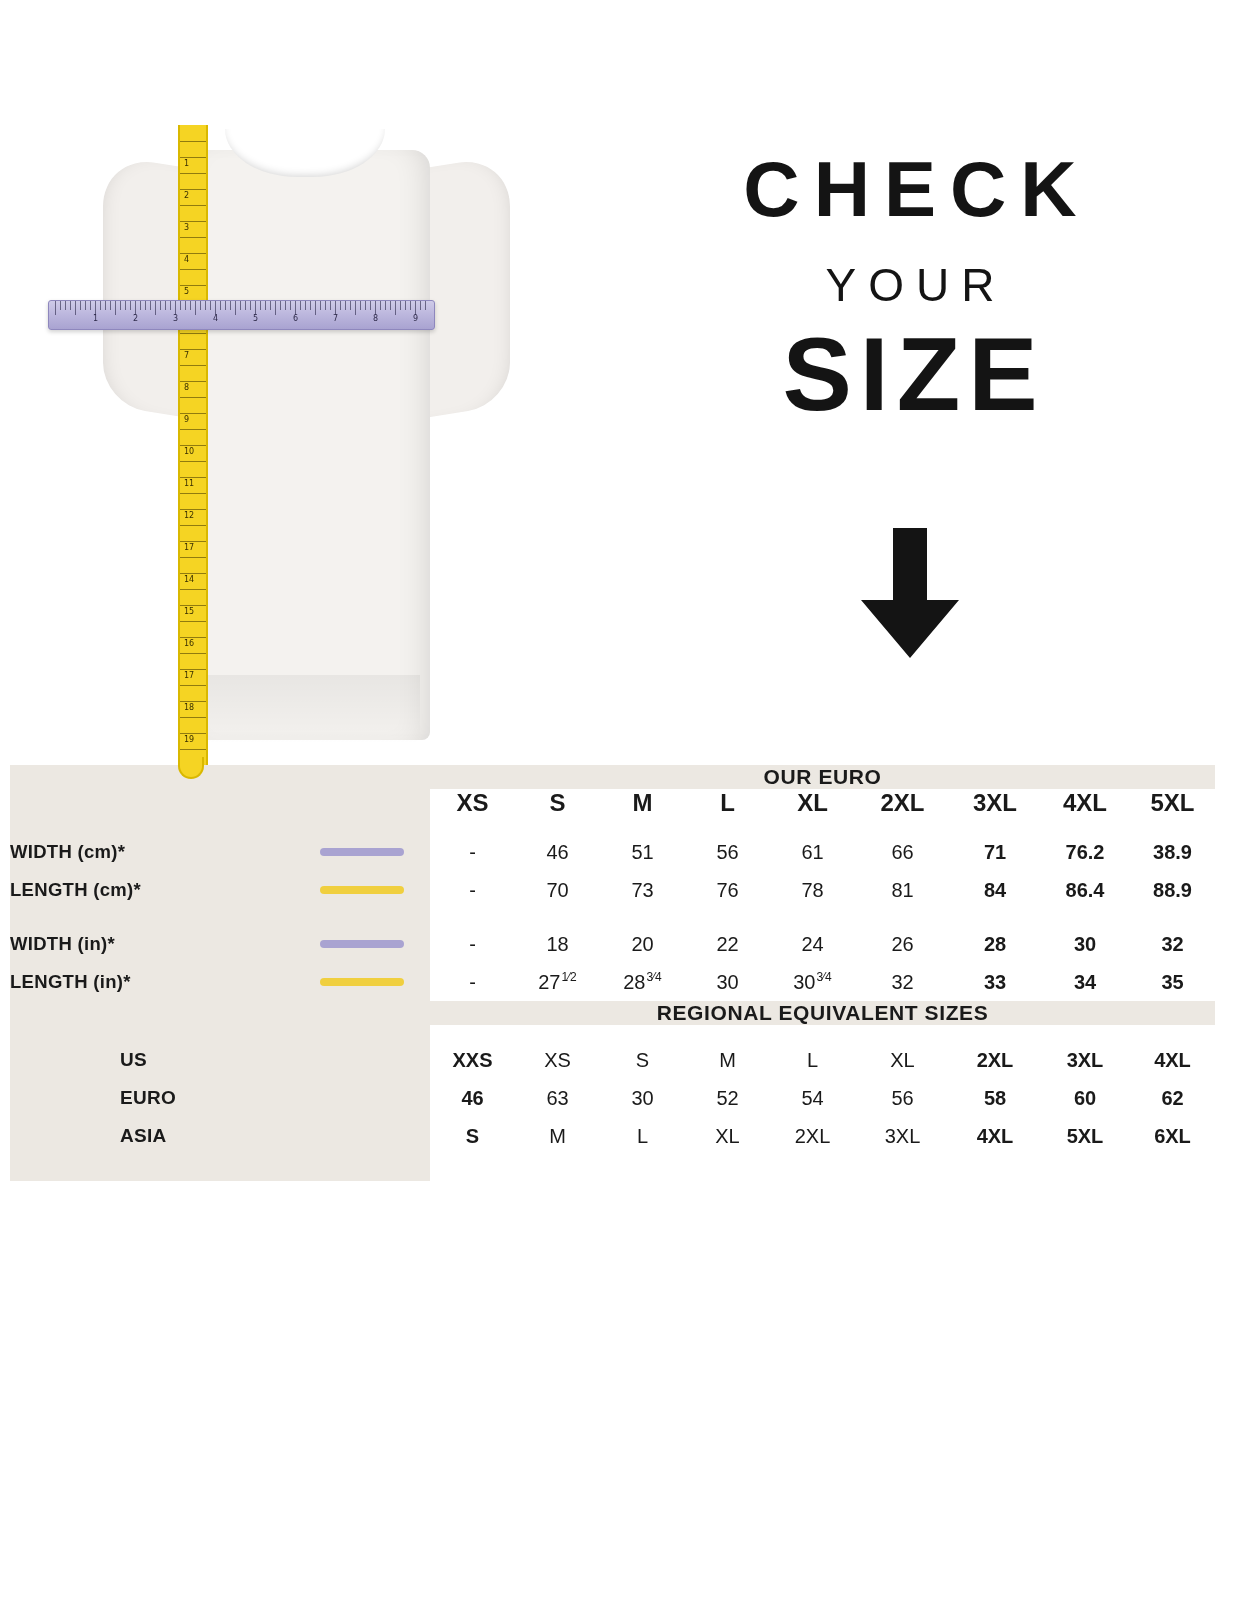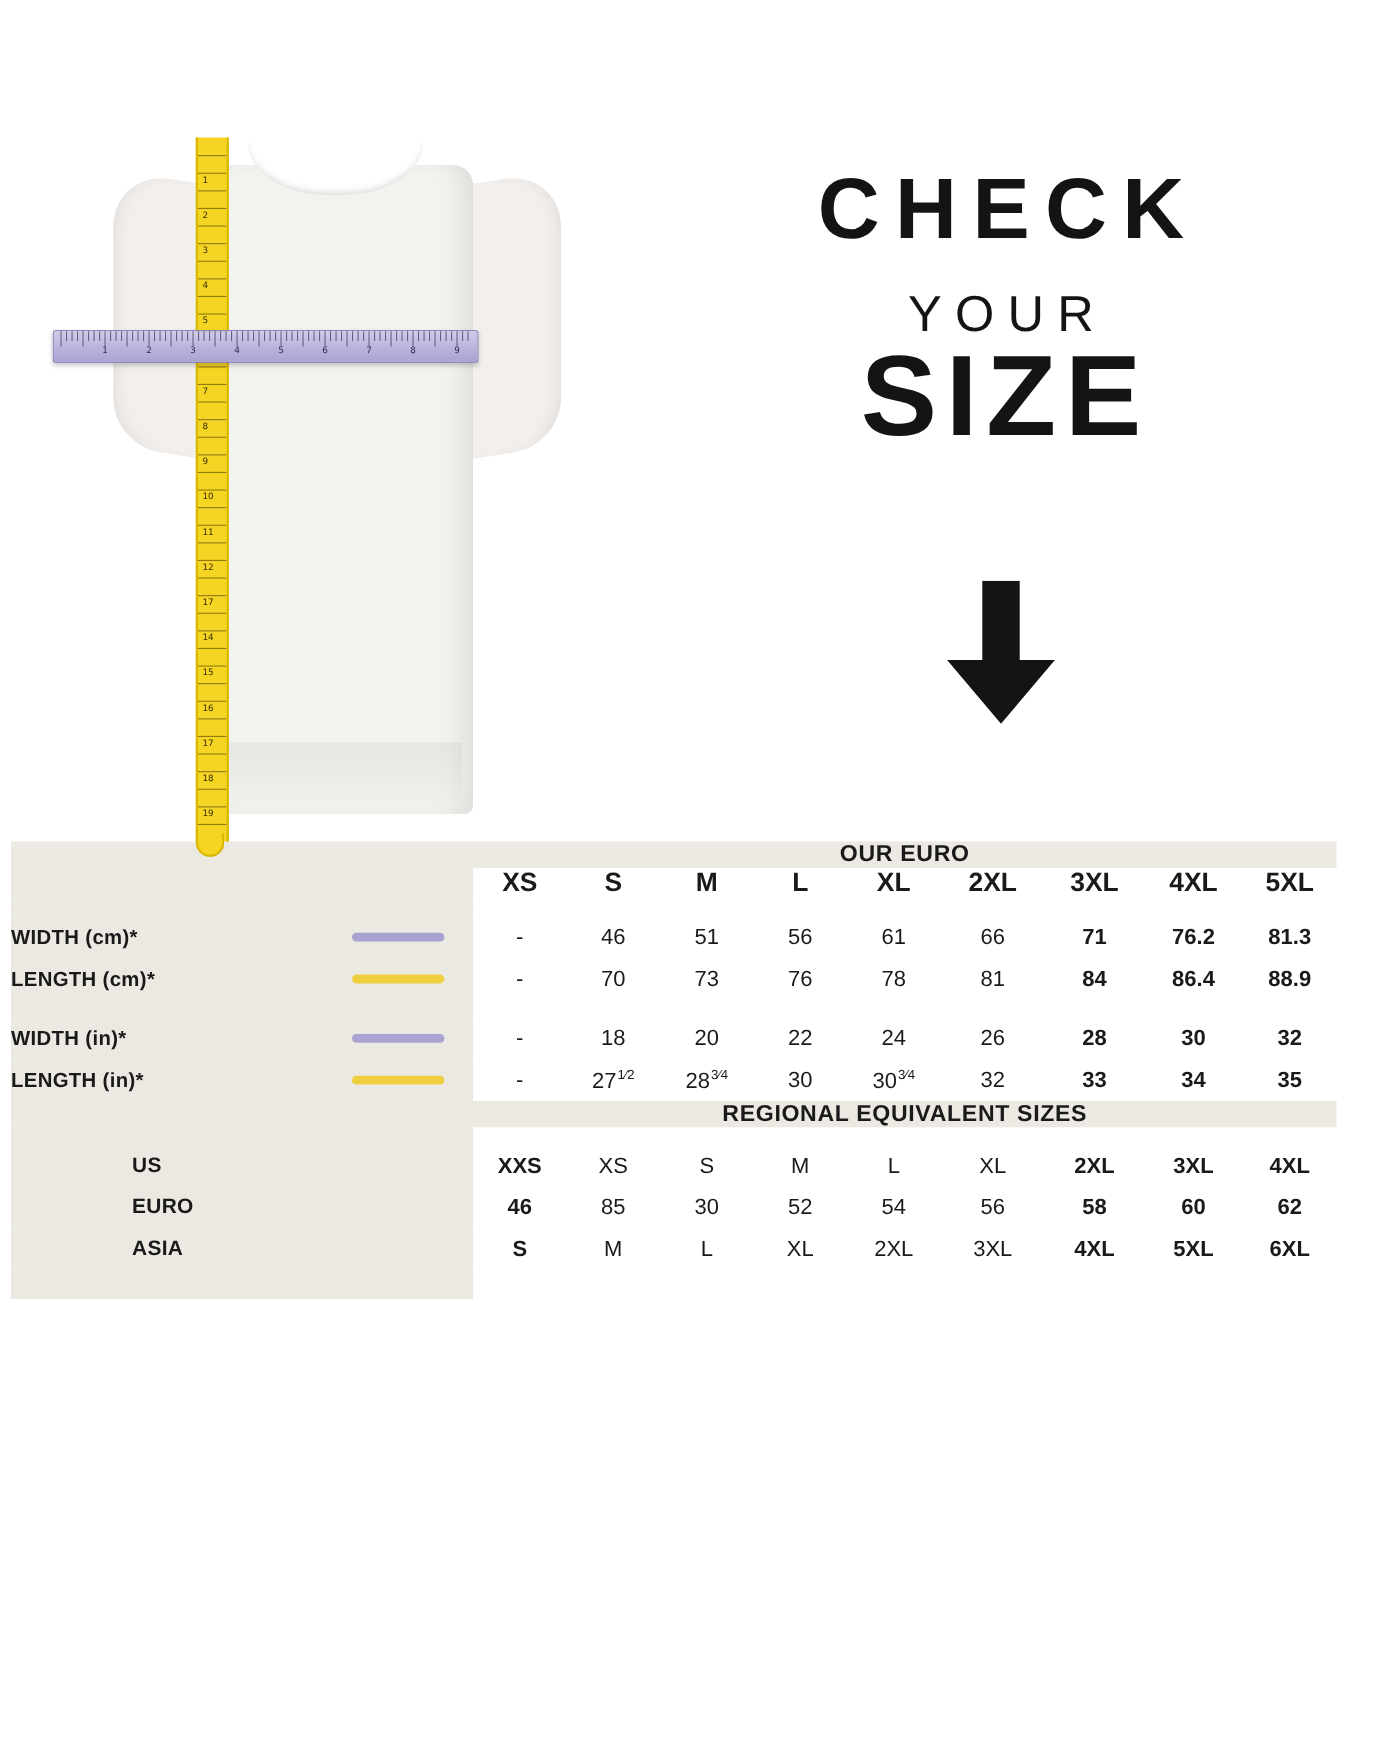--- a/index.html
+++ b/index.html
@@ -194,20 +194,21 @@
     line-height: 1;
     margin-top: 34px;
     color: #141414;
     text-indent: 12px;
   }
   .h-size {
     font-size: 104px;
     font-weight: bold;
     letter-spacing: 8px;
     line-height: 1;
+    margin-top: 14px;
     color: #141414;
     text-indent: 8px;
   }
   .arrow-wrap {
     position: absolute;
     left: 620px;
     top: 528px;
     width: 580px;
     display: flex;
     justify-content: center;
@@ -525,21 +526,21 @@
             <div class="swatch" style="background: rgb(169, 163, 209);"></div>
           </td>
           <td class="data-cell">-</td>
           <td class="data-cell">46</td>
           <td class="data-cell">51</td>
           <td class="data-cell">56</td>
           <td class="data-cell">61</td>
           <td class="data-cell">66</td>
           <td class="data-cell bold">71</td>
           <td class="data-cell bold">76.2</td>
-          <td class="data-cell bold">81.3</td>
+          <td class="data-cell bold">38.9</td>
         </tr>
         <tr class="row-h">
           <td class="label-cell">LENGTH (cm)*</td>
           <td class="swatch-cell">
             <div class="swatch" style="background: rgb(240, 207, 63);"></div>
           </td>
           <td class="data-cell">-</td>
           <td class="data-cell">70</td>
           <td class="data-cell">73</td>
           <td class="data-cell">76</td>
@@ -626,21 +627,21 @@
           <td class="data-cell">L</td>
           <td class="data-cell">XL</td>
           <td class="data-cell bold">2XL</td>
           <td class="data-cell bold">3XL</td>
           <td class="data-cell bold">4XL</td>
         </tr>
         <tr class="row-h">
           <td class="label-cell plain">EURO</td>
           <td class="swatch-cell"></td>
           <td class="data-cell bold">46</td>
-          <td class="data-cell">85</td>
+          <td class="data-cell">63</td>
           <td class="data-cell">30</td>
           <td class="data-cell">52</td>
           <td class="data-cell">54</td>
           <td class="data-cell">56</td>
           <td class="data-cell bold">58</td>
           <td class="data-cell bold">60</td>
           <td class="data-cell bold">62</td>
         </tr>
         <tr class="row-h">
           <td class="label-cell plain">ASIA</td>

